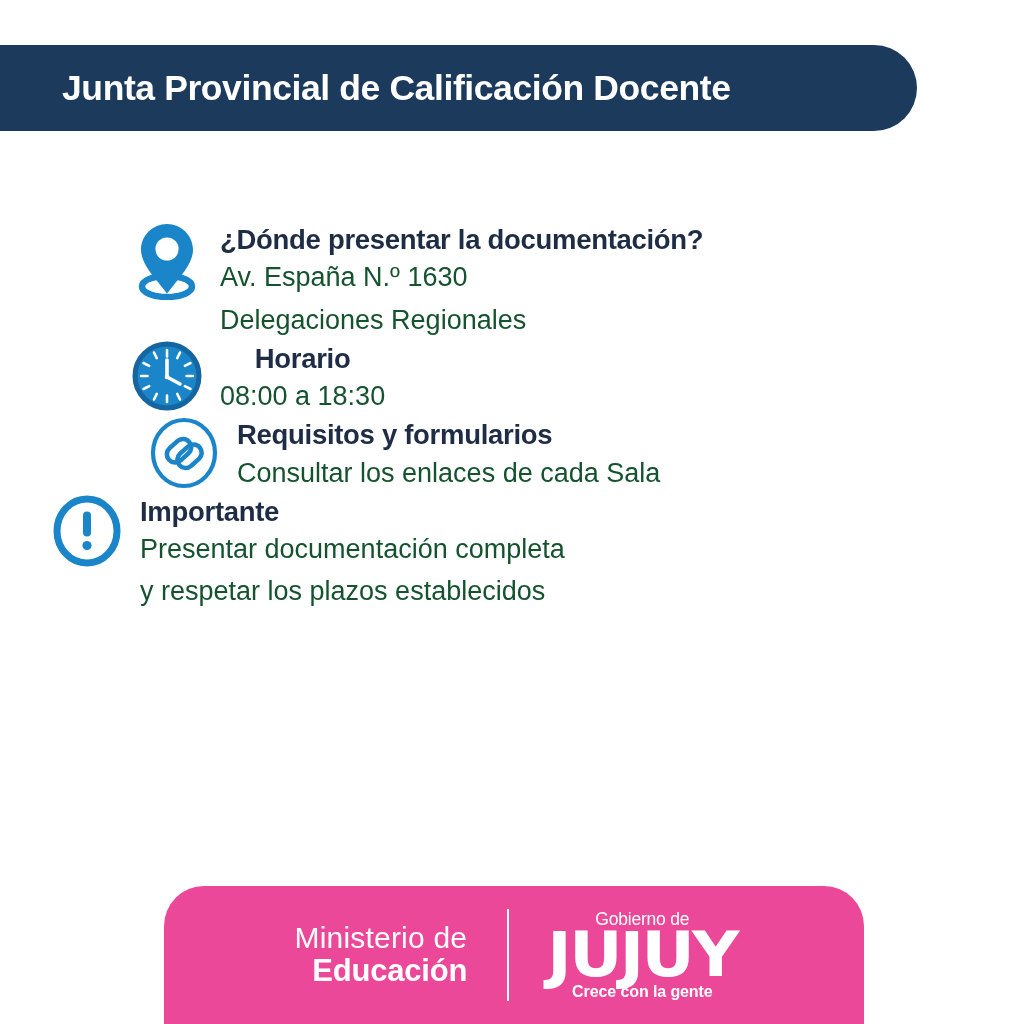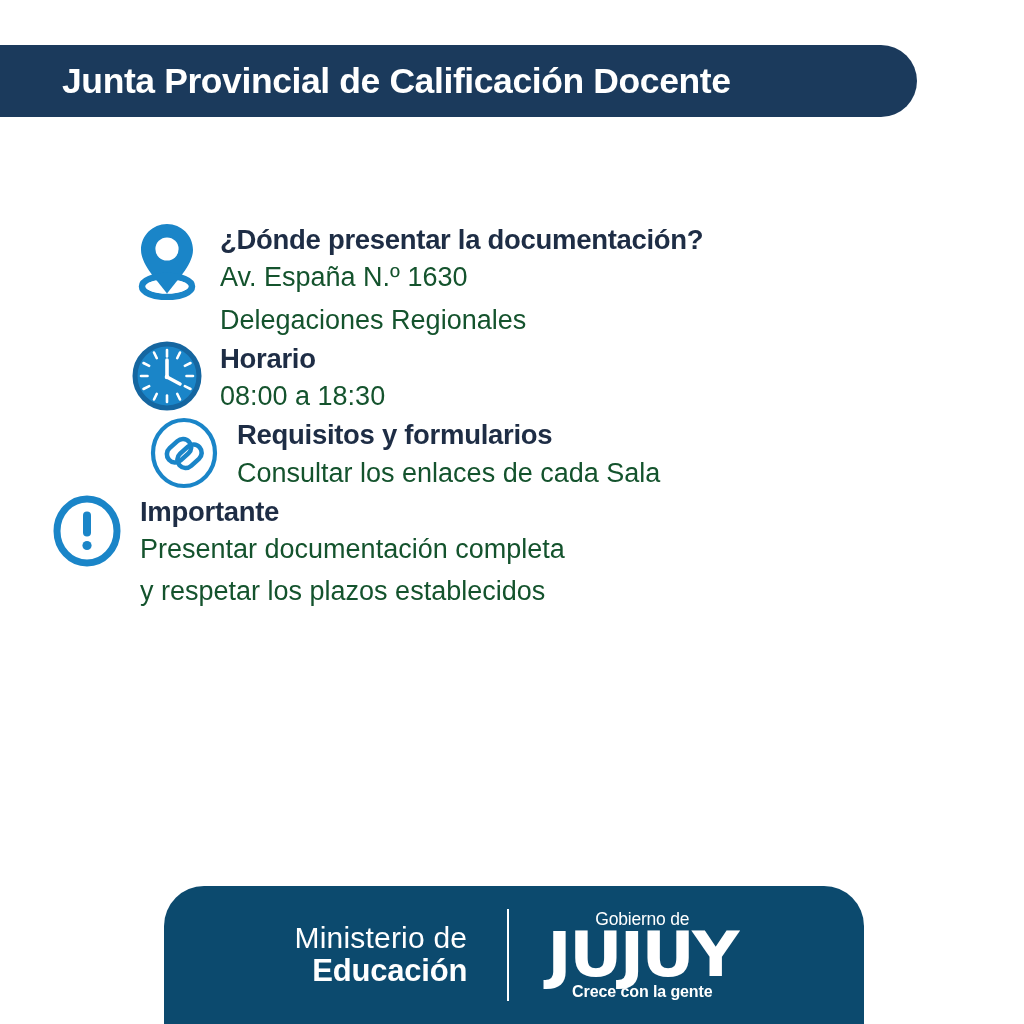--- a/index.html
+++ b/index.html
@@ -22,21 +22,21 @@
     height: 1024px;
     background: #ffffff;
   }
 
   
   .header-bar {
     position: absolute;
     left: 0;
     top: 45px;
     width: 917px;
-    height: 72px;
+    height: 86px;
     background: #1b3a5c;
     border-radius: 0 46px 46px 0;
     display: flex;
     align-items: center;
   }
   .header-title {
     color: #ffffff;
     font-size: 35.5px;
     font-weight: 700;
     letter-spacing: -0.4px;
@@ -85,32 +85,32 @@
     color: #14532d;
     font-size: 27px;
     font-weight: 400;
     line-height: 1.56;
     margin: 0;
     white-space: nowrap;
   }
 
   
   .block-where  { margin-top: 0; }
-  .block-hours  { margin-top: 62px; }
+  .block-hours  { margin-top: 62px; text-align: center; }
   .block-reqs   { margin-top: 42px; margin-left: 17px; }
   .block-note   { margin-top: 42px; padding-left: 48px; }
 
   
   .footer-bar {
     position: absolute;
     left: 164px;
     top: 886px;
     width: 700px;
     height: 138px;
-    background: #0c4a6e;
+    background: #ec4899;
     border-radius: 40px 40px 0 0;
     display: flex;
     align-items: center;
     justify-content: center;
   }
   .ministry {
     color: #ffffff;
     text-align: right;
     line-height: 1.12;
     padding-right: 40px;

